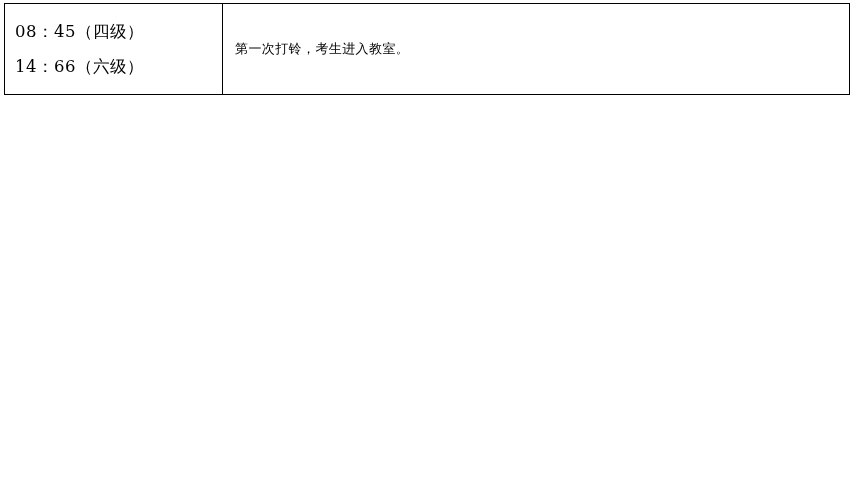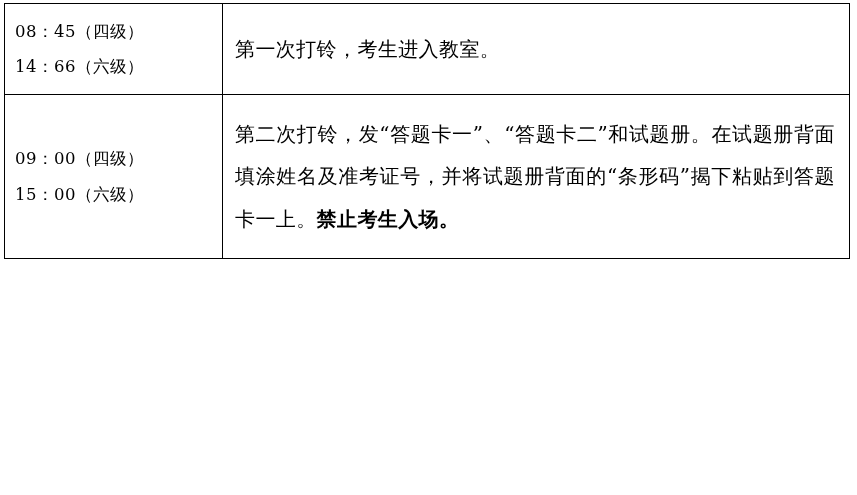--- a/index.html
+++ b/index.html
@@ -42,21 +42,21 @@
     font-size: 16.5px;
     line-height: 1.05;
     letter-spacing: 0.5px;
     white-space: nowrap;
     padding: 9px 0;
   }
   .desc-cell {
     padding: 7px 14px 7px 12px;
   }
   .desc-text {
-    font-size: 20px;
+    font-size: 13px;
     line-height: 2.12;
     text-align: justify;
     text-justify: inter-ideograph;
     letter-spacing: 0.4px;
   }
   .desc-text.single {
     line-height: 1.6;
   }
   .bold {
     font-weight: bold;
@@ -85,30 +85,15 @@
           </div>
         </td>
         <td>
           <div class="desc-cell">
             <div class="desc-text single">
               <span>第一次打铃，考生进入教室。</span>
             </div>
           </div>
         </td>
       </tr>
-      <tr class="r2">
-        <td>
-          <div class="time-cell">
-            <div class="time-line">09：00（四级）</div>
-            <div class="time-line">15：00（六级）</div>
-          </div>
-        </td>
-        <td>
-          <div class="desc-cell">
-            <div class="desc-text">
-              <span>第二次打铃，发“答题卡一”、“答题卡二”和试题册。在试题册背面填涂姓名及准考证号，并将试题册背面的“条形码”揭下粘贴到答题卡一上。</span><span class="bold">禁止考生入场。</span>
-            </div>
-          </div>
-        </td>
-      </tr>
     </tbody>
   </table>
 </div>
 
 </body></html>

